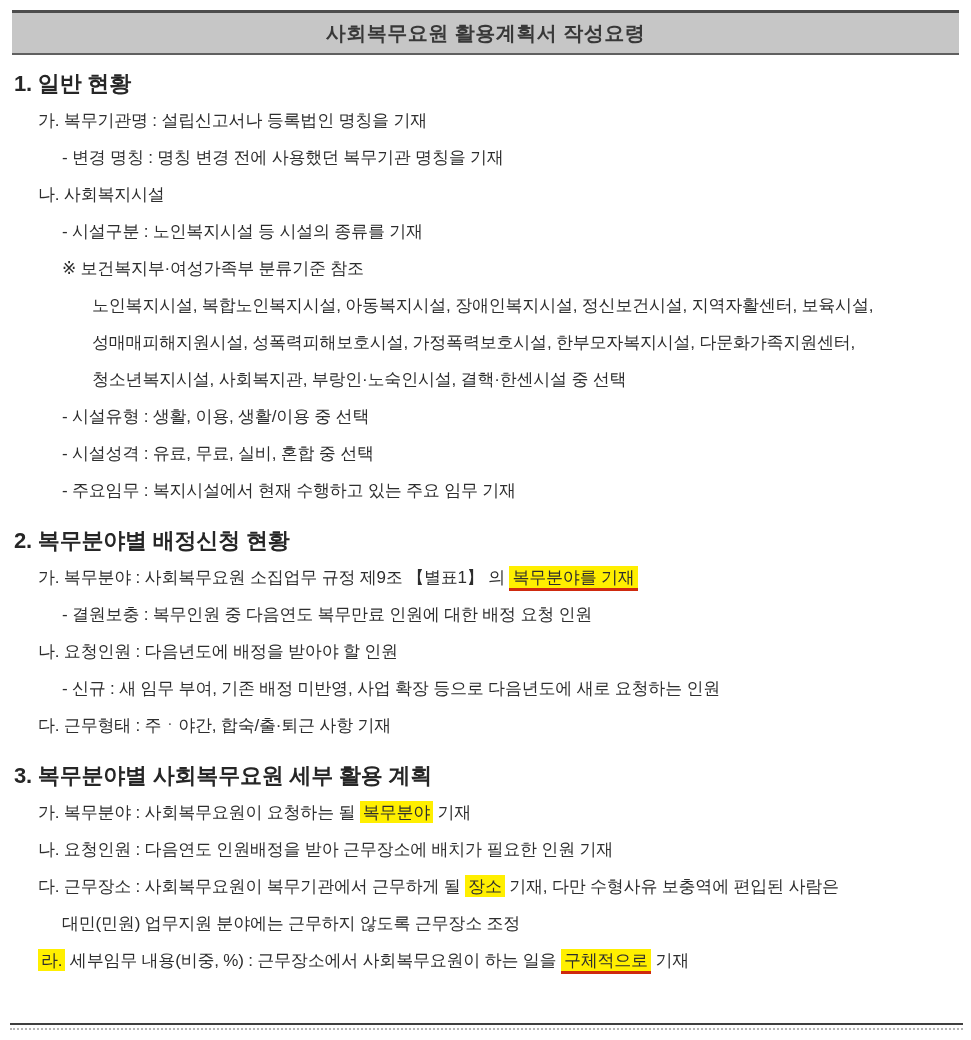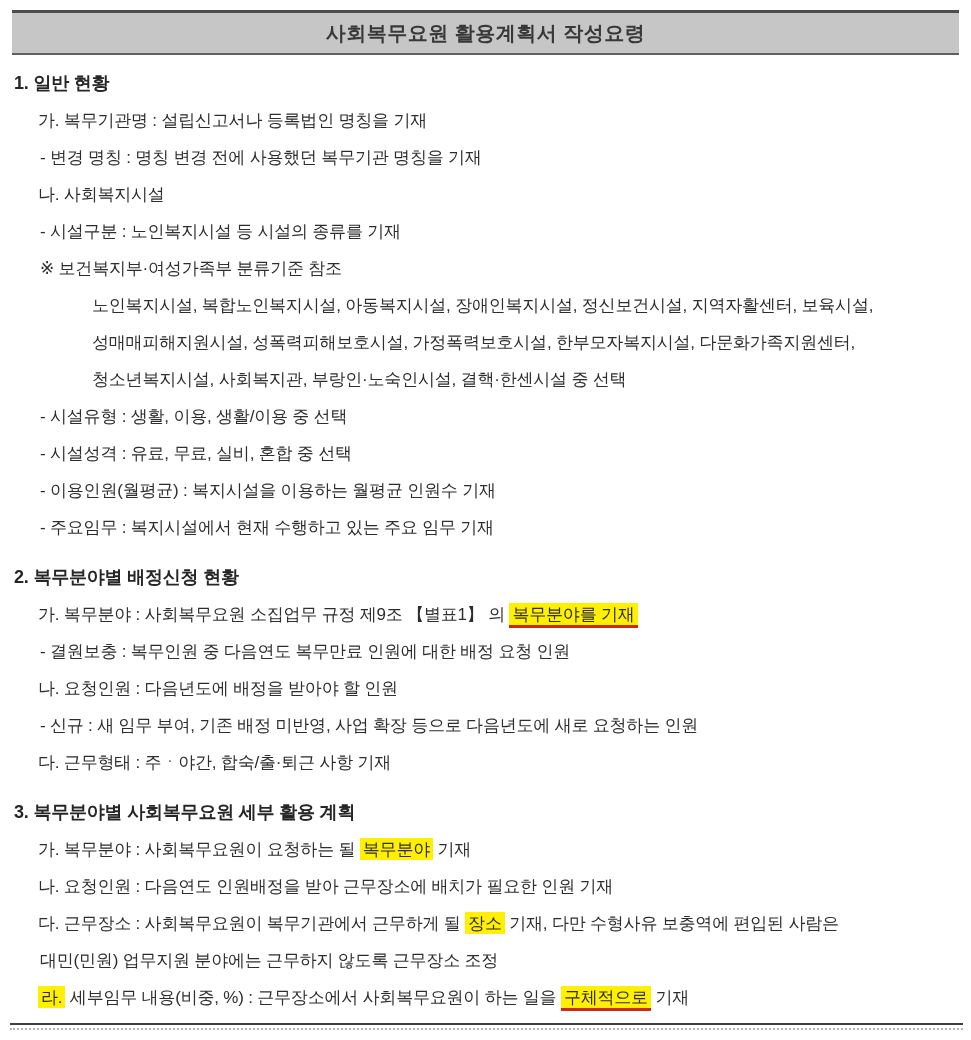--- a/index.html
+++ b/index.html
@@ -28,23 +28,23 @@
   
   .doc{padding-top:4px;}
   .line{
     line-height:37px;height:37px;
     white-space:nowrap;
     font-size:17px;font-weight:400;color:#2d2d2d;
     letter-spacing:-0.2px;
   }
   .ind0{padding-left:14px;}
   .ind1{padding-left:38px;}
-  .ind2{padding-left:40px;}
+  .ind2{padding-left:62px;}
   .ind3{padding-left:92px;}
-  .head{font-weight:800;font-size:18px;color:#262626;}
+  .head{font-weight:800;font-size:22px;color:#262626;}
   .gap{margin-top:13px;}
 
   .hl{background:#ffef00;padding:2px 3px 1px 3px;}
   .redline{border-bottom:3px solid #cf2a0e;}
 
   
   .bottomrule{
     position:absolute;left:10px;right:8px;bottom:10px;
     height:3px;
     border-top:2px solid #3f3f3f;
@@ -67,21 +67,20 @@
     <div class="line ind1"><span>가. 복무기관명 : 설립신고서나 등록법인 명칭을 기재</span></div>
     <div class="line ind2"><span>- 변경 명칭 : 명칭 변경 전에 사용했던 복무기관 명칭을 기재</span></div>
     <div class="line ind1"><span>나. 사회복지시설</span></div>
     <div class="line ind2"><span>- 시설구분 : 노인복지시설 등 시설의 종류를 기재</span></div>
     <div class="line ind2"><span>※ 보건복지부·여성가족부 분류기준 참조</span></div>
     <div class="line ind3"><span>노인복지시설, 복합노인복지시설, 아동복지시설, 장애인복지시설, 정신보건시설, 지역자활센터, 보육시설,</span></div>
     <div class="line ind3"><span>성매매피해지원시설, 성폭력피해보호시설, 가정폭력보호시설, 한부모자복지시설, 다문화가족지원센터,</span></div>
     <div class="line ind3"><span>청소년복지시설, 사회복지관, 부랑인·노숙인시설, 결핵·한센시설 중 선택</span></div>
     <div class="line ind2"><span>- 시설유형 : 생활, 이용, 생활/이용 중 선택</span></div>
     <div class="line ind2"><span>- 시설성격 : 유료, 무료, 실비, 혼합 중 선택</span></div>
-    <div class="line ind2"><span>- 이용인원(월평균) : 복지시설을 이용하는 월평균 인원수 기재</span></div>
     <div class="line ind2"><span>- 주요임무 : 복지시설에서 현재 수행하고 있는 주요 임무 기재</span></div>
 
     <div class="line ind0 head gap"><span>2. 복무분야별 배정신청 현황</span></div>
 
     <div class="line ind1"><span>가. 복무분야 : 사회복무요원 소집업무 규정 제9조 【별표1】 의 </span><span class="hl redline">복무분야를 기재</span></div>
     <div class="line ind2"><span>- 결원보충 : 복무인원 중 다음연도 복무만료 인원에 대한 배정 요청 인원</span></div>
     <div class="line ind1"><span>나. 요청인원 : 다음년도에 배정을 받아야 할 인원</span></div>
     <div class="line ind2"><span>- 신규 : 새 임무 부여, 기존 배정 미반영, 사업 확장 등으로 다음년도에 새로 요청하는 인원</span></div>
     <div class="line ind1"><span>다. 근무형태 : 주ㆍ야간, 합숙/출·퇴근 사항 기재</span></div>
 

